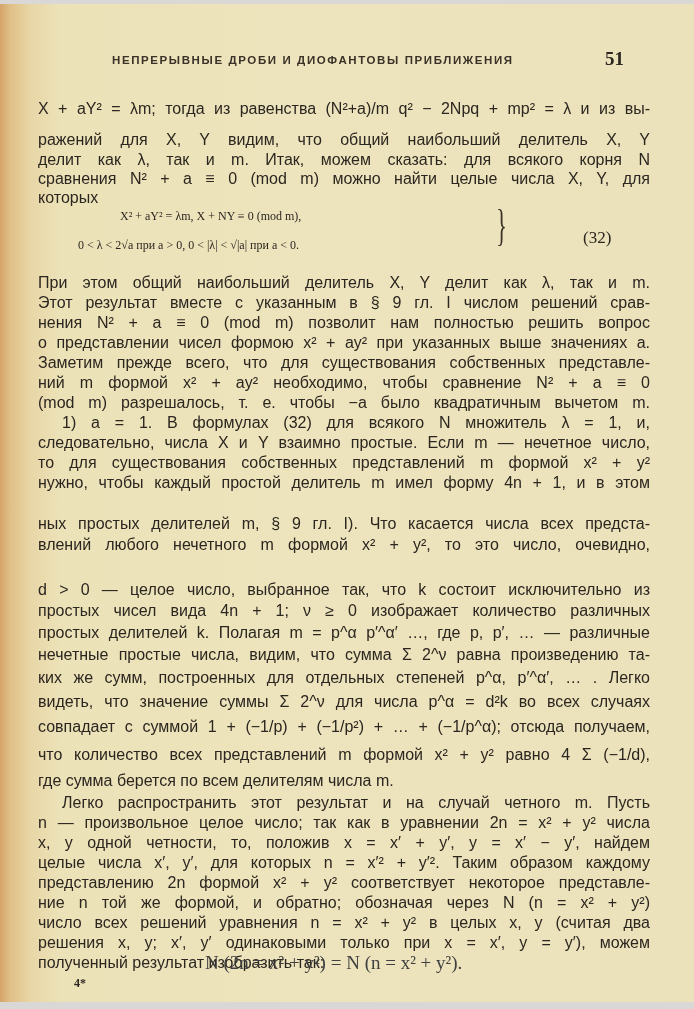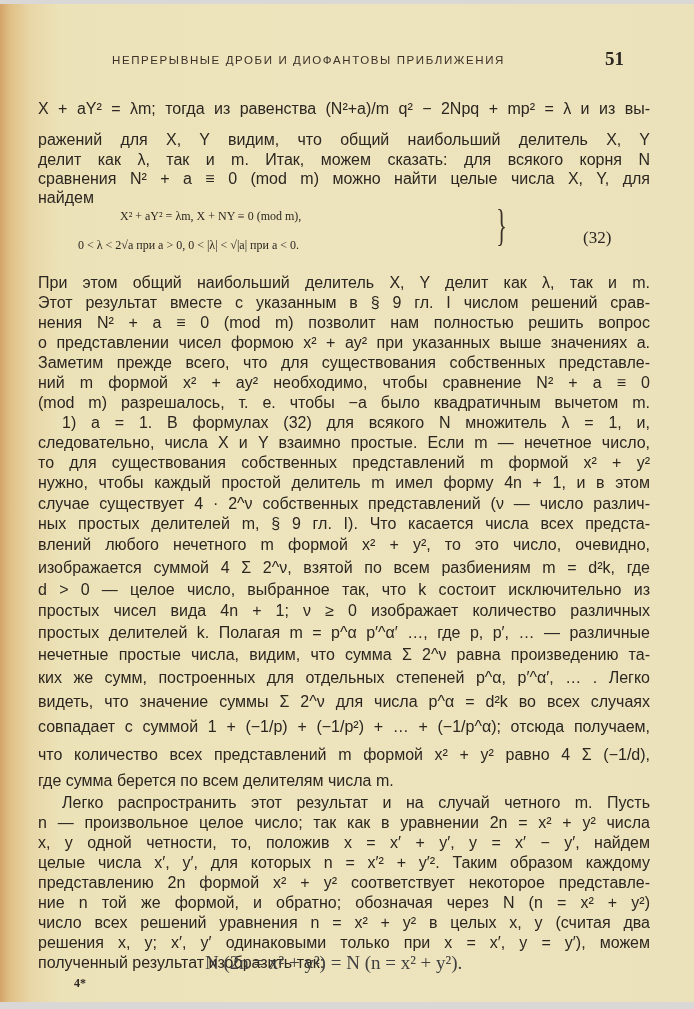--- a/index.html
+++ b/index.html
@@ -9,21 +9,21 @@
     font-family: "DejaVu Serif", serif;
   }
   .page {
     position: absolute; left: 0; top: 4px; width: 694px; height: 998px;
     background: linear-gradient(90deg, #d4a46a 0px, #e0bf86 10px, #e8d6a6 30px, #ece2b8 60px, #ede4bd 300px, #ebe2bb 694px);
     color: #2c2620;
   }
   .header {
     position: absolute; top: 50px; left: 112px; width: 520px;
     font-family: "Liberation Sans", sans-serif;
-    font-size: 11.5px; letter-spacing: 1.6px; font-weight: normal; color: #3a3128;
+    font-size: 11.5px; letter-spacing: 1.6px; font-weight: bold; color: #3a3128;
   }
   .page-num {
     position: absolute; top: 44px; left: 605px;
     font-family: "Liberation Serif", serif; font-size: 19px; color: #2c2620; font-weight: bold;
   }
   .line {
     position: absolute; left: 38px; width: 612px;
     font-family: "Liberation Sans Narrow", "Liberation Sans", sans-serif;
     font-size: 16px; line-height: 17px; white-space: nowrap;
     text-align: justify; text-align-last: justify;
@@ -45,43 +45,41 @@
 <body>
 
 <div class="page">
   <div class="header">НЕПРЕРЫВНЫЕ ДРОБИ И ДИОФАНТОВЫ ПРИБЛИЖЕНИЯ</div>
   <div class="page-num">51</div>
 
   <div class="line" style="top:96px">X + aY² = λm; тогда из равенства (N²+a)/m q² − 2Npq + mp² = λ и из вы-</div>
   <div class="line" style="top:147px">делит как λ, так и m. Итак, можем сказать: для всякого корня N</div>
   <div class="line" style="top:127px">ражений для X, Y видим, что общий наибольший делитель X, Y</div>
   <div class="line" style="top:166px">сравнения N² + a ≡ 0 (mod m) можно найти целые числа X, Y, для</div>
-  <div class="line last" style="top:185px">найдем</div>
+  <div class="line last" style="top:185px">которых</div>
 
   <div class="eq" style="left:120px; top:205px">X² + aY² = λm,   X + NY ≡ 0 (mod m),</div>
   <div class="eq" style="left:78px; top:234px">0 &lt; λ &lt; 2√a при a &gt; 0,   0 &lt; |λ| &lt; √|a| при a &lt; 0.</div>
   <div class="brace">}</div>
   <div class="eqnum">(32)</div>
 
   <div class="line" style="top:270px">При этом общий наибольший делитель X, Y делит как λ, так и m.</div>
   <div class="line" style="top:290px">Этот результат вместе с указанным в § 9 гл. I числом решений срав-</div>
   <div class="line" style="top:310px">нения N² + a ≡ 0 (mod m) позволит нам полностью решить вопрос</div>
   <div class="line" style="top:350px">Заметим прежде всего, что для существования собственных представле-</div>
   <div class="line" style="top:330px">о представлении чисел формою x² + ay² при указанных выше значениях a.</div>
   <div class="line" style="top:370px">ний m формой x² + ay² необходимо, чтобы сравнение N² + a ≡ 0</div>
   <div class="line" style="top:390px">(mod m) разрешалось, т. е. чтобы −a было квадратичным вычетом m.</div>
 
   <div class="line indent" style="top:410px">1) a = 1. В формулах (32) для всякого N множитель λ = 1, и,</div>
   <div class="line" style="top:430px">следовательно, числа X и Y взаимно простые. Если m — нечетное число,</div>
   <div class="line" style="top:450px">то для существования собственных представлений m формой x² + y²</div>
   <div class="line" style="top:470px">нужно, чтобы каждый простой делитель m имел форму 4n + 1, и в этом</div>
-  <div class="line" style="top:491px">случае существует 4 · 2^ν собственных представлений (ν — число различ-</div>
   <div class="line" style="top:511px">ных простых делителей m, § 9 гл. I). Что касается числа всех предста-</div>
   <div class="line" style="top:532px">влений любого нечетного m формой x² + y², то это число, очевидно,</div>
-  <div class="line" style="top:555px">изображается суммой 4 Σ 2^ν, взятой по всем разбиениям m = d²k, где</div>
   <div class="line" style="top:577px">d &gt; 0 — целое число, выбранное так, что k состоит исключительно из</div>
   <div class="line" style="top:598px">простых чисел вида 4n + 1; ν ≥ 0 изображает количество различных</div>
   <div class="line" style="top:620px">простых делителей k. Полагая m = p^α p′^α′ …, где p, p′, … — различные</div>
   <div class="line" style="top:642px">нечетные простые числа, видим, что сумма Σ 2^ν равна произведению та-</div>
   <div class="line" style="top:665px">ких же сумм, построенных для отдельных степеней p^α, p′^α′, … . Легко</div>
   <div class="line" style="top:689px">видеть, что значение суммы Σ 2^ν для числа p^α = d²k во всех случаях</div>
   <div class="line" style="top:714px">совпадает с суммой 1 + (−1/p) + (−1/p²) + … + (−1/p^α); отсюда получаем,</div>
   <div class="line" style="top:742px">что количество всех представлений m формой x² + y² равно 4 Σ (−1/d),</div>
   <div class="line last" style="top:768px">где сумма берется по всем делителям числа m.</div>
 

